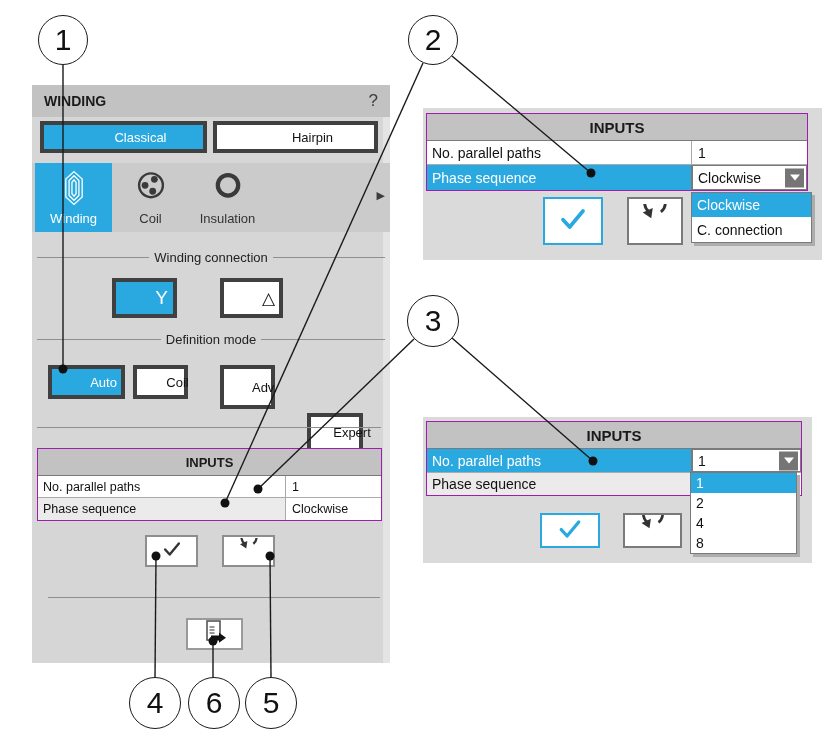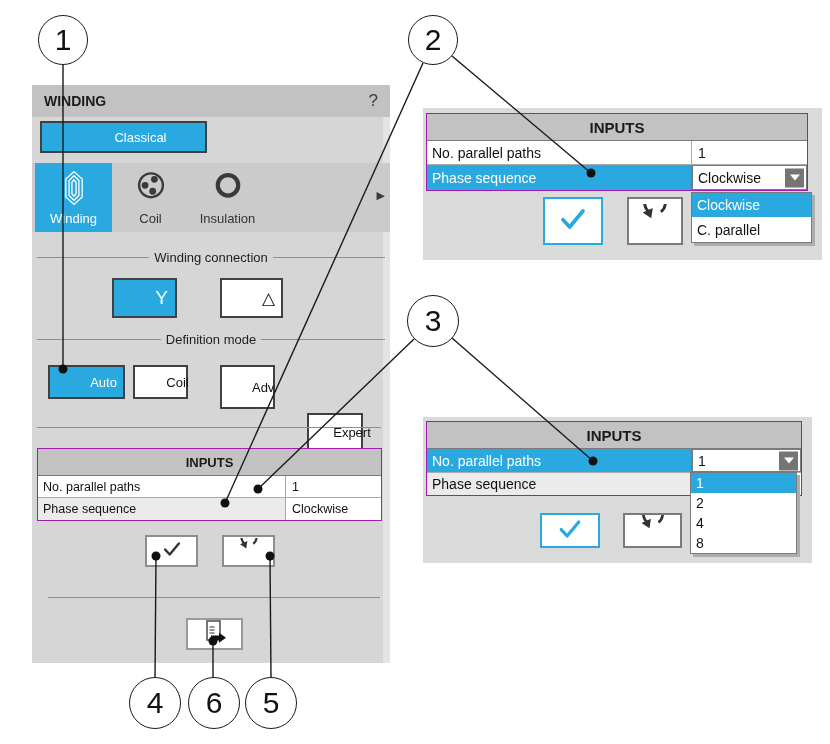--- a/index.html
+++ b/index.html
@@ -6,21 +6,21 @@
   html,body{margin:0;padding:0;background:#fff;}
   #canvas{position:relative;width:830px;height:744px;background:#fff;
           font-family:"Liberation Sans",sans-serif;overflow:hidden;color:#111;}
 
   
   .panel{position:absolute;background:#D6D6D6;}
   .panel-right{background:#DADADA;}
 
   
   .btn{position:absolute;display:flex;align-items:center;justify-content:center;
-       background:#fff;border:2px solid #404040;font-size:13px;color:#111;box-sizing:border-box;padding-left:34px;}
+       background:#fff;border:4px solid #404040;font-size:13px;color:#111;box-sizing:border-box;padding-left:34px;}
   .btn.cyan{background:var(--accent);color:#fff;}
 
   
   .hdrbar{position:absolute;left:0;top:0;width:100%;height:32px;background:#C2C2C2;
           display:flex;align-items:center;box-sizing:border-box;padding-left:12px;
           font-weight:bold;font-size:14px;color:#1a1a1a;}
 
   
   .iconrow{position:absolute;background:#CBCBCB;}
   .navtab{position:absolute;top:0;height:69px;display:flex;flex-direction:column;
@@ -85,20 +85,21 @@
 
   <div class="panel" style="left:32px;top:85px;width:358px;height:578px;">
     <div class="edgestrip" style="right:0;top:0;width:7px;height:100%;"></div>
 
     <div class="hdrbar">
       <span>WINDING</span>
       <span class="helpq">?</span>
     </div>
 
     <div class="btn cyan" style="left:8px;top:36px;width:167px;height:32px;">Classical</div>
+    <div class="btn" style="left:181px;top:36px;width:165px;height:32px;">Hairpin</div>
 
     <div class="iconrow" style="left:0;top:78px;width:358px;height:69px;">
       <div class="navtab sel" style="left:3px;width:77px;">
         <span class="icn">
           <svg width="32" height="36" viewBox="0 0 36 44">
             <g fill="none" stroke="#fff" stroke-width="1.6">
               <path d="M18 2 L28 11 L28 33 L18 42 L8 33 L8 11 Z"></path>
               <path d="M18 7 L24 13 L24 31 L18 37 L12 31 L12 13 Z"></path>
               <path d="M18 12 L20.5 15 L20.5 29 L18 32 L15.5 29 L15.5 15 Z"></path>
             </g>
@@ -201,21 +202,21 @@
         <div class="val" style="flex:1;border-left-color:#7a7a7a;padding:0;">
           <div class="combo" style="left:0;top:0;width:100%;height:100%;">
             <span>Clockwise</span>
             <span class="arrowbtn"></span>
           </div>
         </div>
       </div>
     </div>
     <div class="ddlist" style="left:268px;top:84px;width:121px;">
       <div class="dditem sel" style="height:24px;">Clockwise</div>
-      <div class="dditem" style="height:25px;">C. parallel</div>
+      <div class="dditem" style="height:25px;">C. connection</div>
     </div>
     <div class="actbtn cyanb" style="left:120px;top:89px;width:60px;height:48px;">
       <span>
         <svg width="34" height="32" viewBox="0 0 24 24">
           <path d="M4.5 12.5 L9.5 18 L19.5 6" fill="none" stroke="#29A9E0" stroke-width="2.8" stroke-linecap="round" stroke-linejoin="round"></path>
         </svg>
       </span>
     </div>
     <div class="actbtn" style="left:204px;top:89px;width:56px;height:48px;border-color:#7a7a7a;">
       <span>

